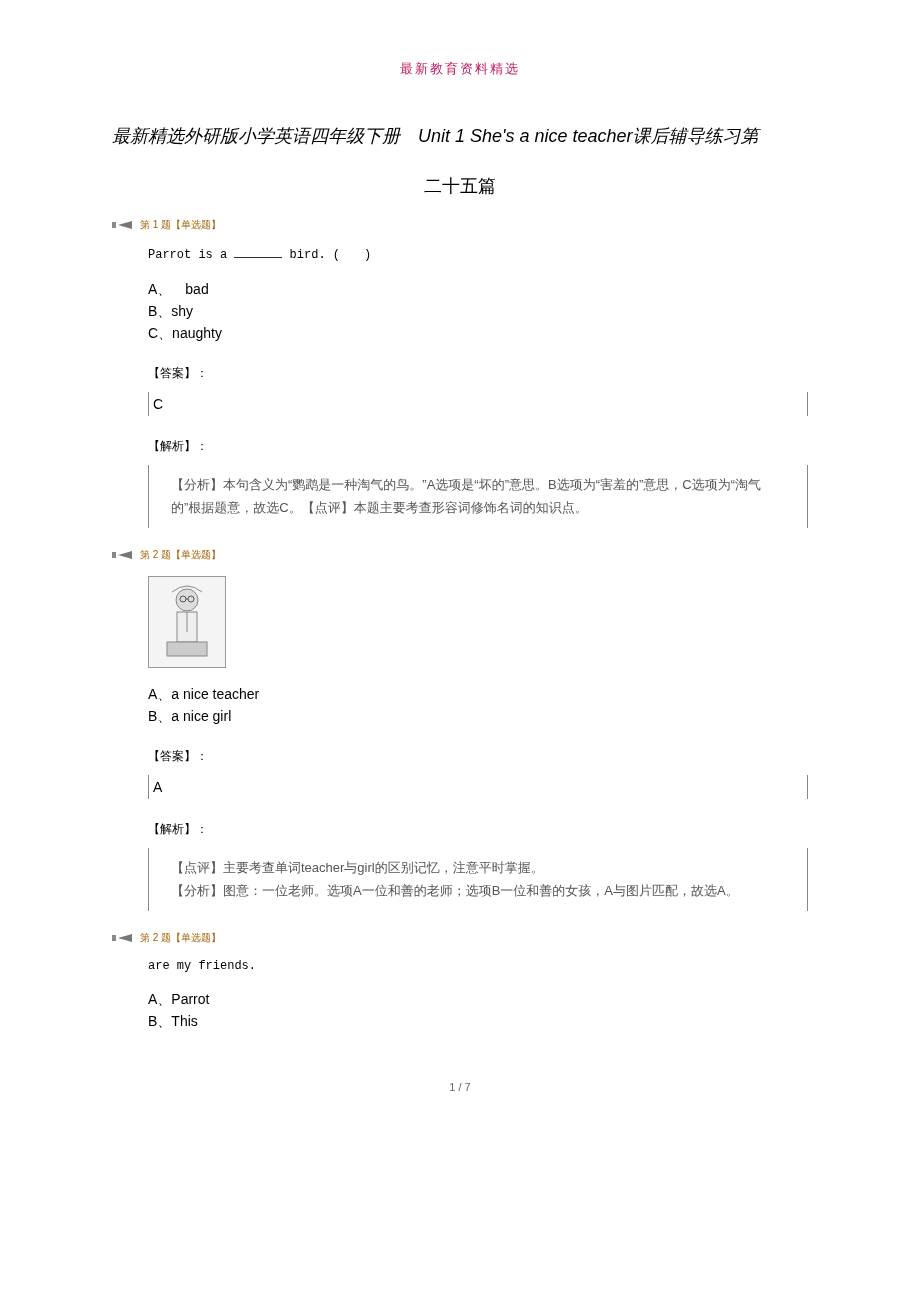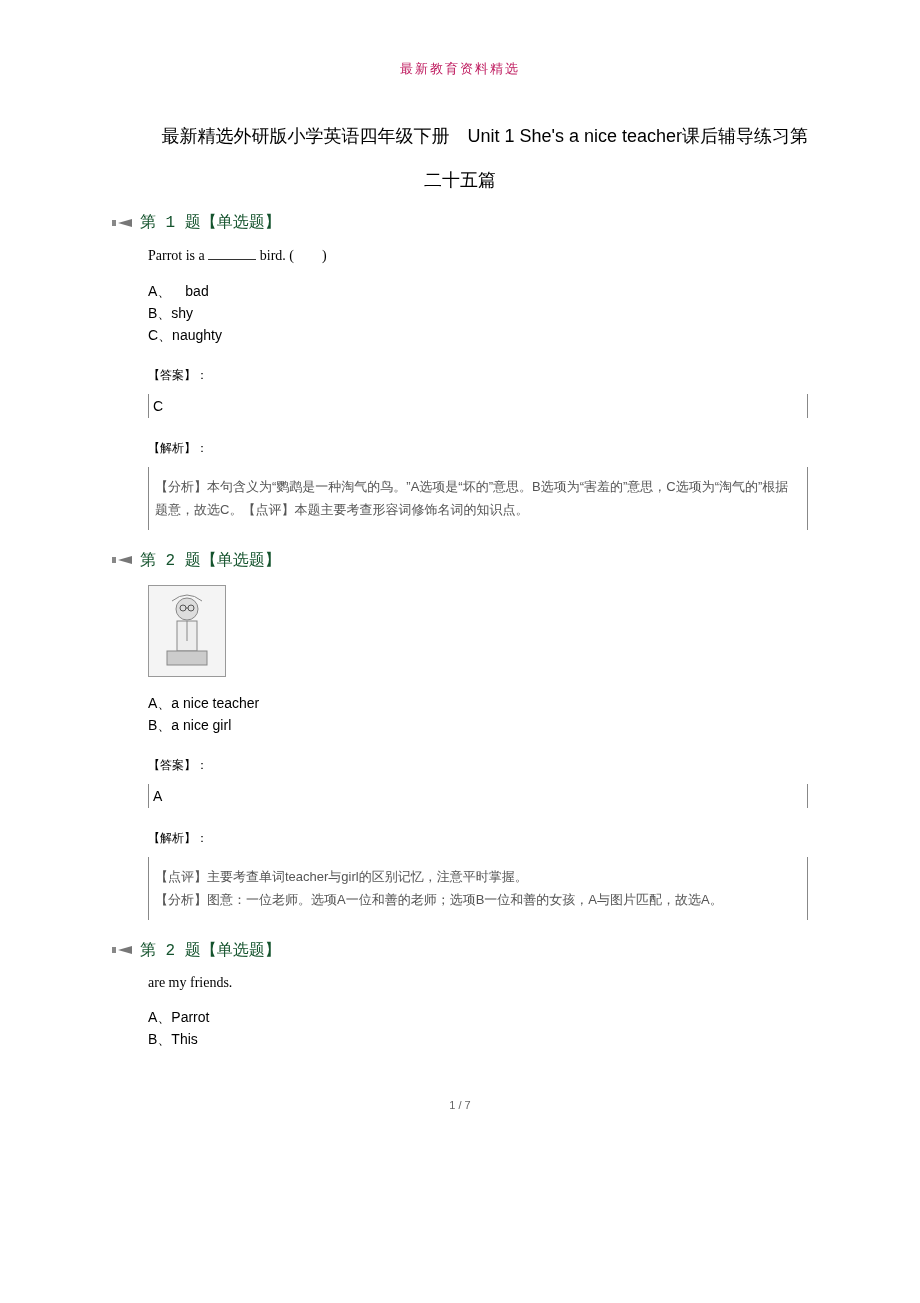--- a/index.html
+++ b/index.html
@@ -15,53 +15,53 @@
     box-sizing: border-box;
   }
   .header-text {
     text-align: center;
     font-size: 13px;
     color: #be185d;
     letter-spacing: 2px;
     margin-bottom: 40px;
   }
   .title {
-    text-align: right;
+    text-align: left;
     font-size: 18px;
-    margin: 20px 0 14px 0;
+    margin: 20px 0 20px 0;
     line-height: 2;
+    font-style: italic;
   }
   .title-sub {
     text-align: center;
     font-size: 18px;
   }
   .question-header {
     display: flex;
     align-items: center;
-    font-size: 16px;
+    font-size: 10px;
     margin-top: 20px;
     margin-bottom: 14px;
-    color: #14532d;
-    font-family: Liberation Mono, monospace;
+    color: #a16207;
   }
   .arrow-icon {
     width: 26px;
     height: 14px;
     margin-right: 2px;
     display: inline-flex;
     align-items: center;
     justify-content: center;
   }
   .question-body {
     margin-left: 36px;
   }
   .stem {
-    font-size: 14px;
+    font-size: 12px;
     margin-bottom: 18px;
-    font-family: Liberation Serif, serif;
+    font-family: Liberation Mono, monospace;
   }
   .options {
     font-size: 14px;
     margin-bottom: 18px;
     font-family: Arial, "SimSun", sans-serif;
   }
   .options div {
     margin: 4px 0;
   }
   .label {
@@ -73,21 +73,21 @@
     border-right: 1px solid #888;
     padding: 4px 4px;
     font-size: 14px;
     font-family: Arial, sans-serif;
     margin-bottom: 6px;
     width: calc(100% - 10px);
   }
   .analysis-box {
     border-left: 1px solid #888;
     border-right: 1px solid #888;
-    padding: 8px 6px;
+    padding: 8px 22px;
     font-size: 13px;
     color: #555;
     line-height: 1.8;
     margin-bottom: 6px;
   }
   .img-placeholder {
     width: 76px;
     height: 90px;
     border: 1px solid #999;
     background: #f4f4f4;

